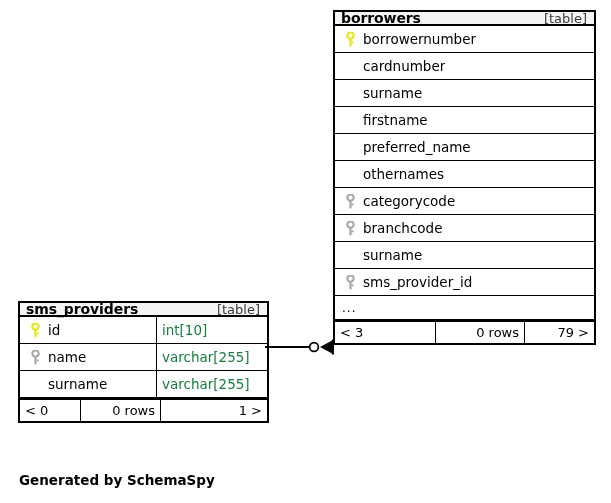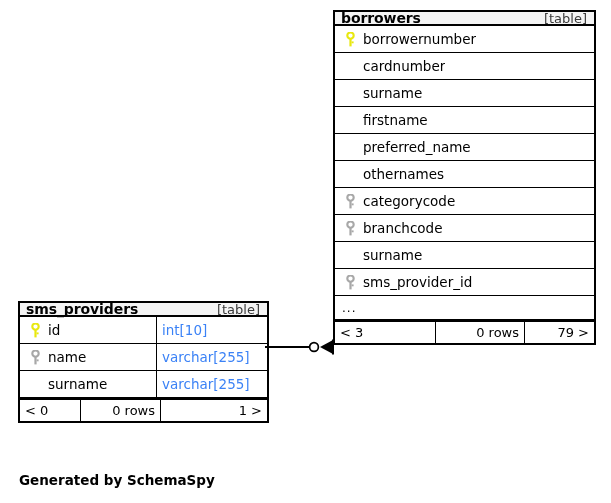--- a/index.html
+++ b/index.html
@@ -89,21 +89,21 @@
     font-size: 13.5px;
     color: #000000;
     white-space: nowrap;
     overflow: hidden;
     padding-left: 4px;
   }
   .col-type {
     display: flex;
     align-items: center;
     font-size: 13.5px;
-    color: #3b82f6;
+    color: #15803d;
     border-left: 1px solid #000000;
     width: 111px;
     min-width: 111px;
     padding-left: 5px;
     box-sizing: border-box;
   }
 
   
   .ellipsis-row {
     height: 24px;

